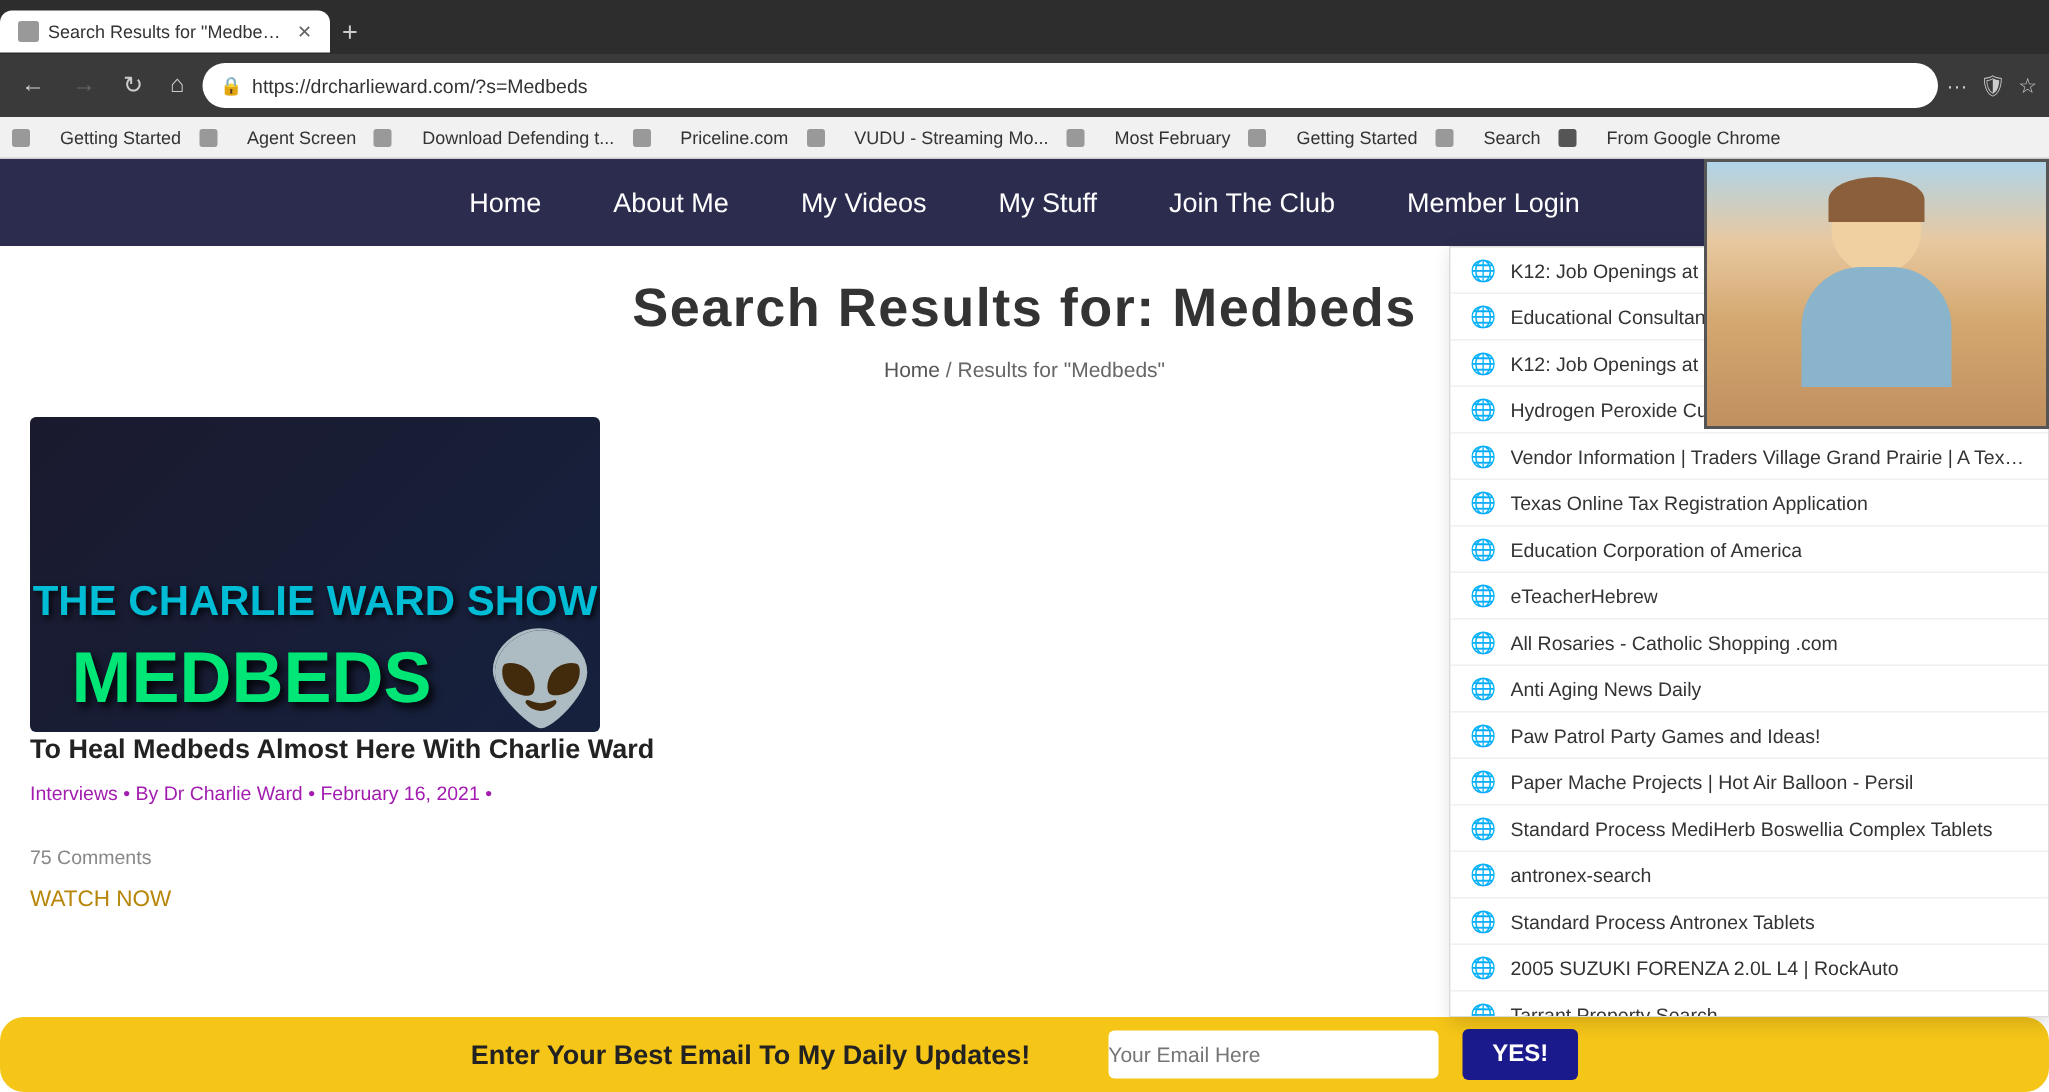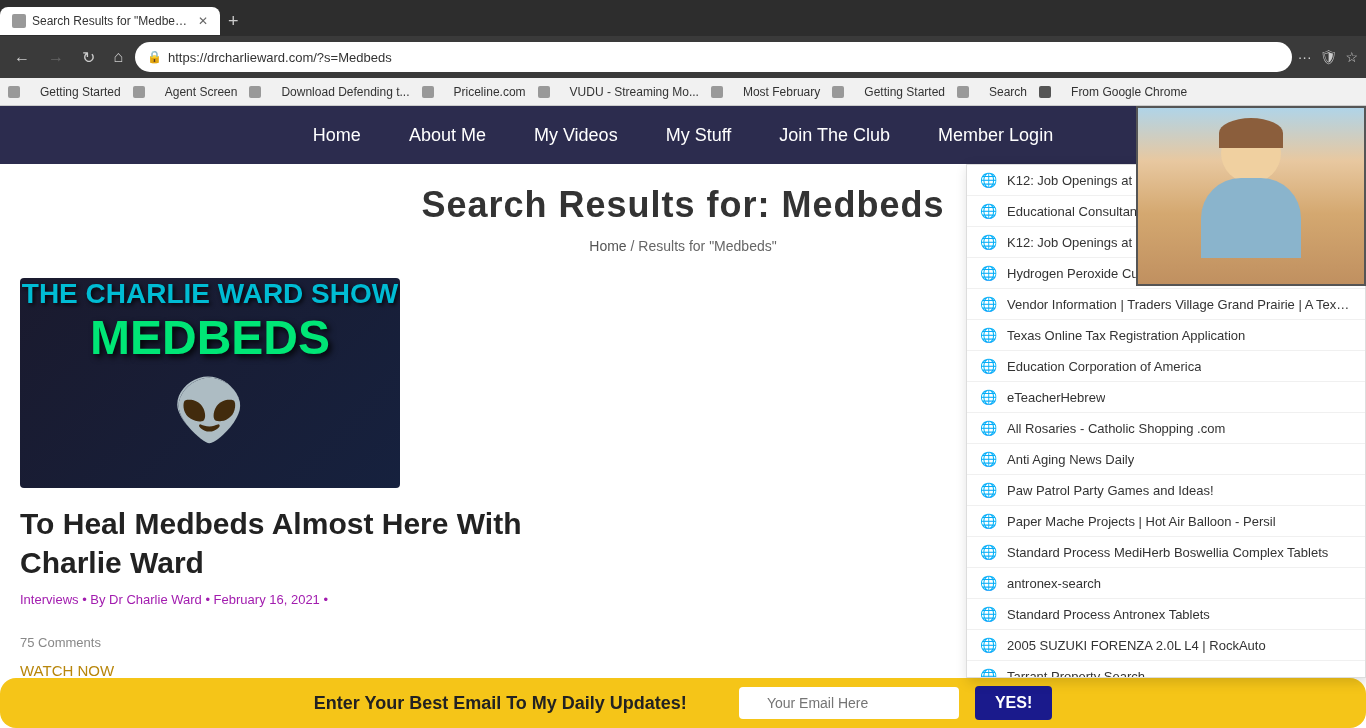--- a/index.html
+++ b/index.html
@@ -31,35 +31,35 @@
     .site-nav { background: #2c2c4e; display: flex; align-items: center; justify-content: center; gap: 48px; padding: 0 20px; height: 58px; }
     .site-nav a { color: #fff; text-decoration: none; font-size: 18px; font-weight: 500; cursor: pointer; }
 
     
     .main-content { background: #fff; padding: 20px; }
     .search-title { text-align: center; font-size: 36px; font-weight: bold; color: #333; letter-spacing: 1px; margin-bottom: 12px; }
     .breadcrumb { text-align: center; font-size: 14px; color: #666; margin-bottom: 24px; }
     .breadcrumb a { color: #555; text-decoration: none; }
 
     .article-card { max-width: 600px; }
-    .article-image { width: 380px; height: 210px; background: linear-gradient(135deg, #1a1a2e, #16213e); border-radius: 4px; display: flex; align-items: flex-start; justify-content: center; overflow: hidden; margin-bottom: 16px; }
+    .article-image { width: 380px; height: 210px; background: linear-gradient(135deg, #1a1a2e, #16213e); border-radius: 4px; display: flex; align-items: flex-end; justify-content: center; overflow: hidden; }
     .article-image-inner { text-align: center; }
     .show-title { color: #00bcd4; font-size: 28px; font-weight: bold; font-family: 'Impact', sans-serif; text-shadow: 2px 2px 4px rgba(0,0,0,0.8); }
     .medbeds-text { color: #00e676; font-size: 48px; font-weight: 900; font-family: 'Impact', sans-serif; text-shadow: 3px 3px 6px rgba(0,0,0,0.9); }
     .alien-emoji { font-size: 60px; }
 
-    .article-title { font-size: 30px; font-weight: bold; color: #222; margin-bottom: 10px; line-height: 1.3; }
+    .article-title { font-size: 18px; font-weight: bold; color: #222; margin-bottom: 10px; line-height: 1.3; }
     .article-meta { font-size: 13px; color: #a21caf; margin-bottom: 8px; }
     .article-comments { font-size: 13px; color: #888; margin-bottom: 12px; margin-top: 28px; }
     .watch-link { color: #b8860b; font-size: 15px; font-weight: normal; text-decoration: none; cursor: pointer; text-align: center; }
 
     
     .email-bar { position: absolute; bottom: 0; left: 0; right: 0; background: #f5c518; padding: 10px 20px; display: flex; align-items: center; justify-content: center; gap: 16px; height: 50px; z-index: 10; border-radius: 16px; }
     .email-bar-text { font-size: 18px; font-weight: bold; color: #222; }
-    .email-input { padding: 8px 28px; border: none; border-radius: 4px; width: 220px; font-size: 14px; color: #999; margin-left: 36px; }
+    .email-input { padding: 8px 0; border: none; border-radius: 4px; width: 220px; font-size: 14px; color: #999; margin-left: 36px; }
     .yes-btn { background: #1a1a8c; color: #fff; border: none; padding: 8px 20px; font-size: 16px; font-weight: bold; cursor: pointer; border-radius: 4px; }
 
     
     .dropdown-overlay { position: absolute; top: 58px; right: 0; width: 400px; background: #fff; border: 1px solid #ddd; box-shadow: 2px 4px 12px rgba(0,0,0,0.15); z-index: 100; overflow-y: auto; max-height: calc(100% - 58px - 50px); }
     .dropdown-item { display: flex; align-items: center; gap: 10px; padding: 7px 14px; font-size: 13px; color: #333; cursor: pointer; border-bottom: 1px solid #f0f0f0; }
     .globe-icon { width: 16px; height: 16px; flex-shrink: 0; display: inline-flex; align-items: center; justify-content: center; color: #555; font-size: 14px; }
     .dropdown-item-text { white-space: nowrap; overflow: hidden; text-overflow: ellipsis; }
 
     
     .webcam-overlay { position: absolute; top: 0; right: 0; width: 230px; height: 180px; background: #888; border: 2px solid #555; z-index: 200; display: flex; align-items: center; justify-content: center; overflow: hidden; }
@@ -148,21 +148,21 @@
     <div class="breadcrumb">
       <a>Home</a>
       <span> / </span>
       <span>Results for "Medbeds"</span>
     </div>
 
     <div class="article-card">
       <div class="article-image">
         <div class="article-image-inner">
           <div class="show-title">THE CHARLIE WARD SHOW</div>
-          <div style="display:flex; align-items:center; gap:10px;flex-direction:column;">
+          <div style="display:flex; align-items:center; gap:10px;">
             <div style="flex:1;">
               <div class="medbeds-text">MEDBEDS</div>
             </div>
             <div class="alien-emoji">👽</div>
           </div>
         </div>
       </div>
       <h2 class="article-title">To Heal Medbeds Almost Here With Charlie Ward</h2>
       <div class="article-meta">
         <span>Interviews</span>

